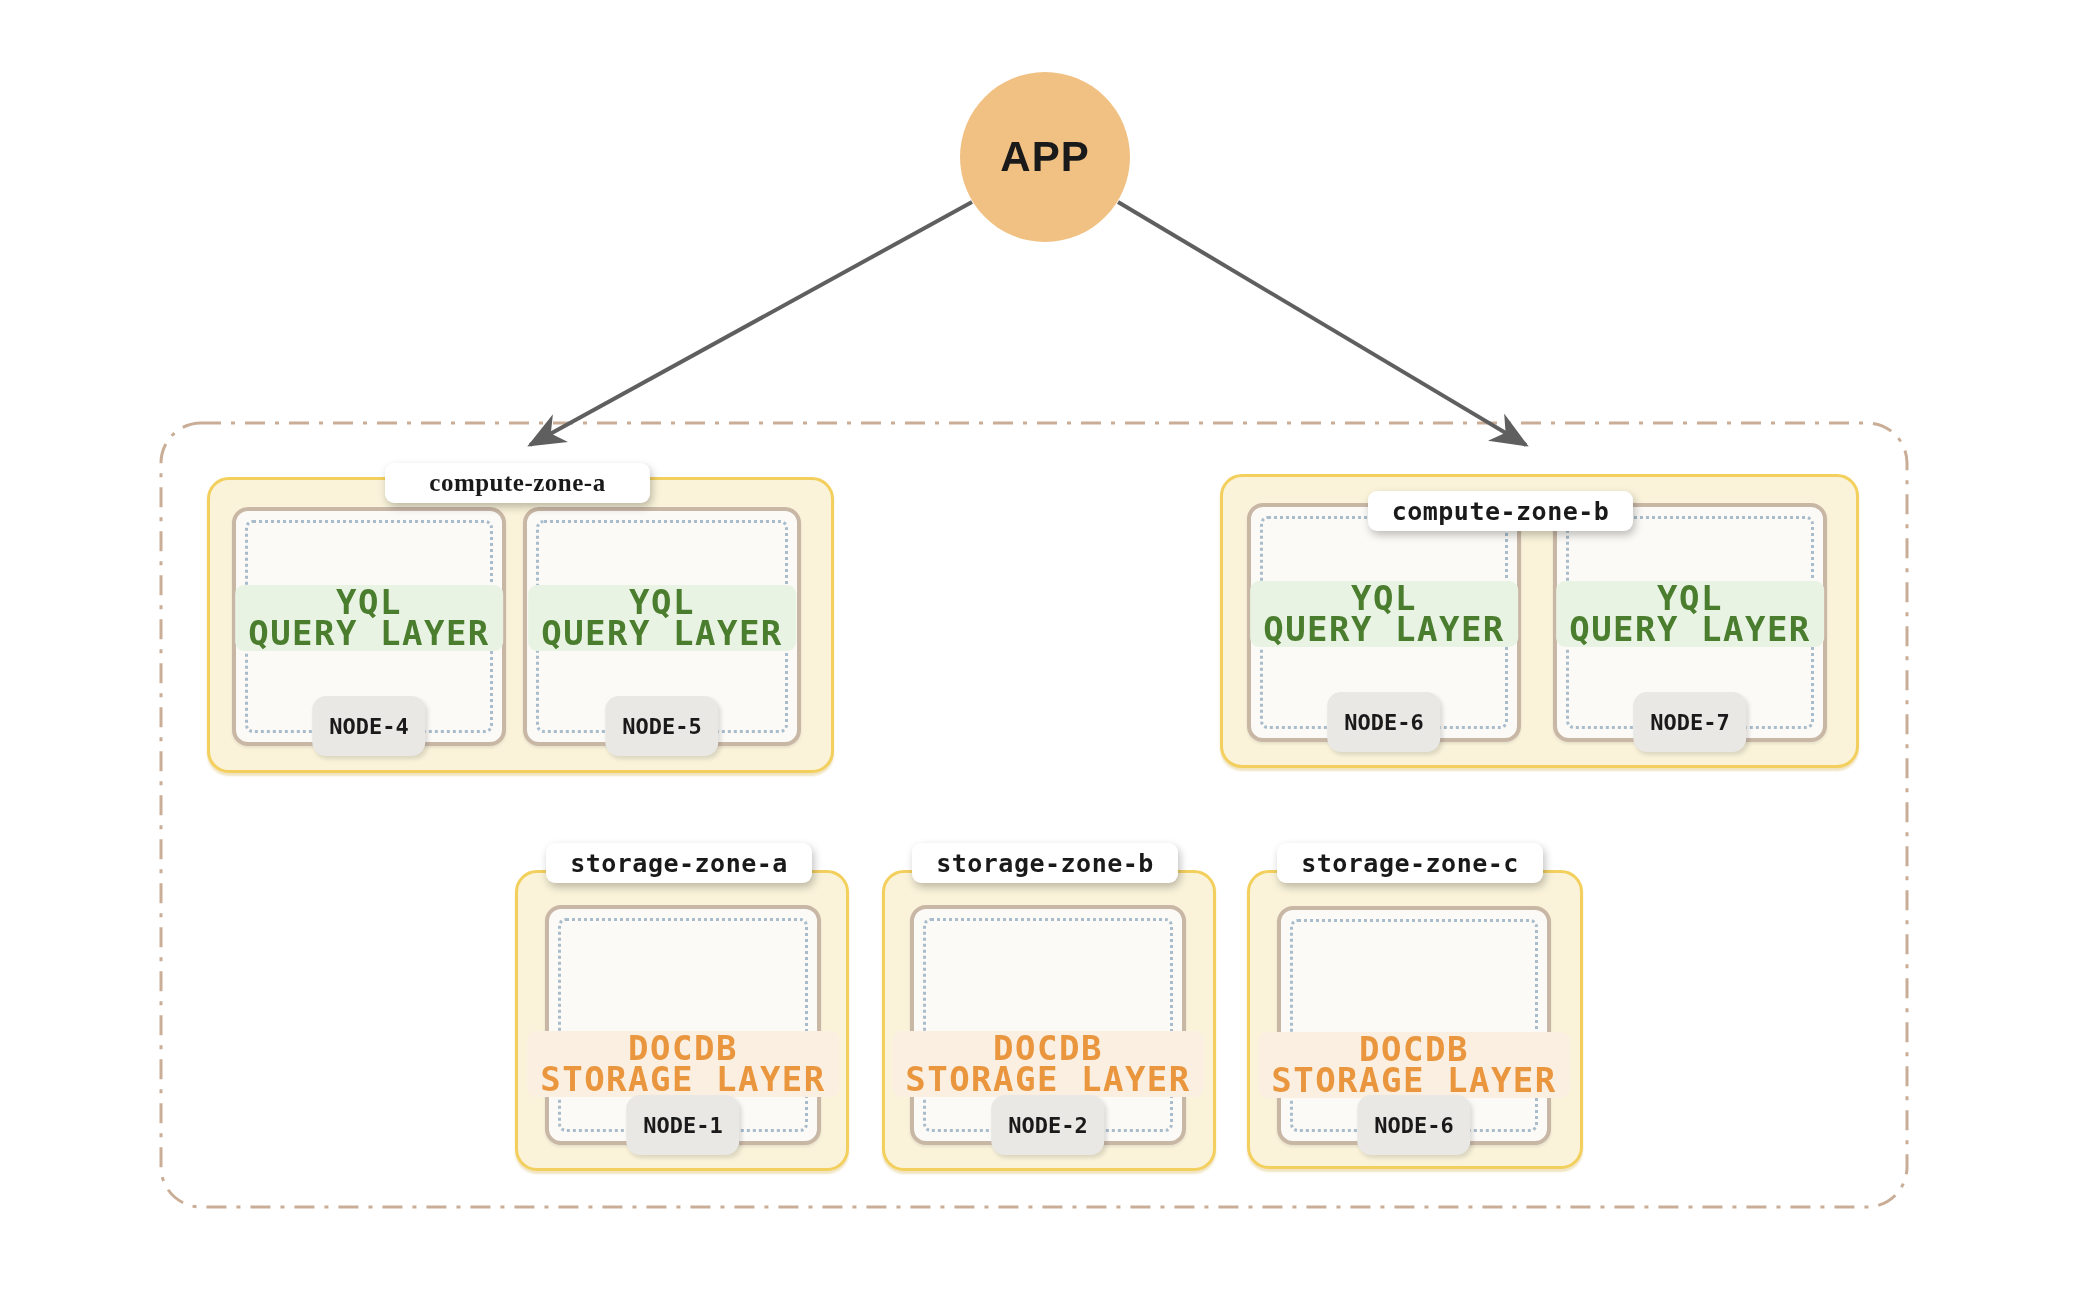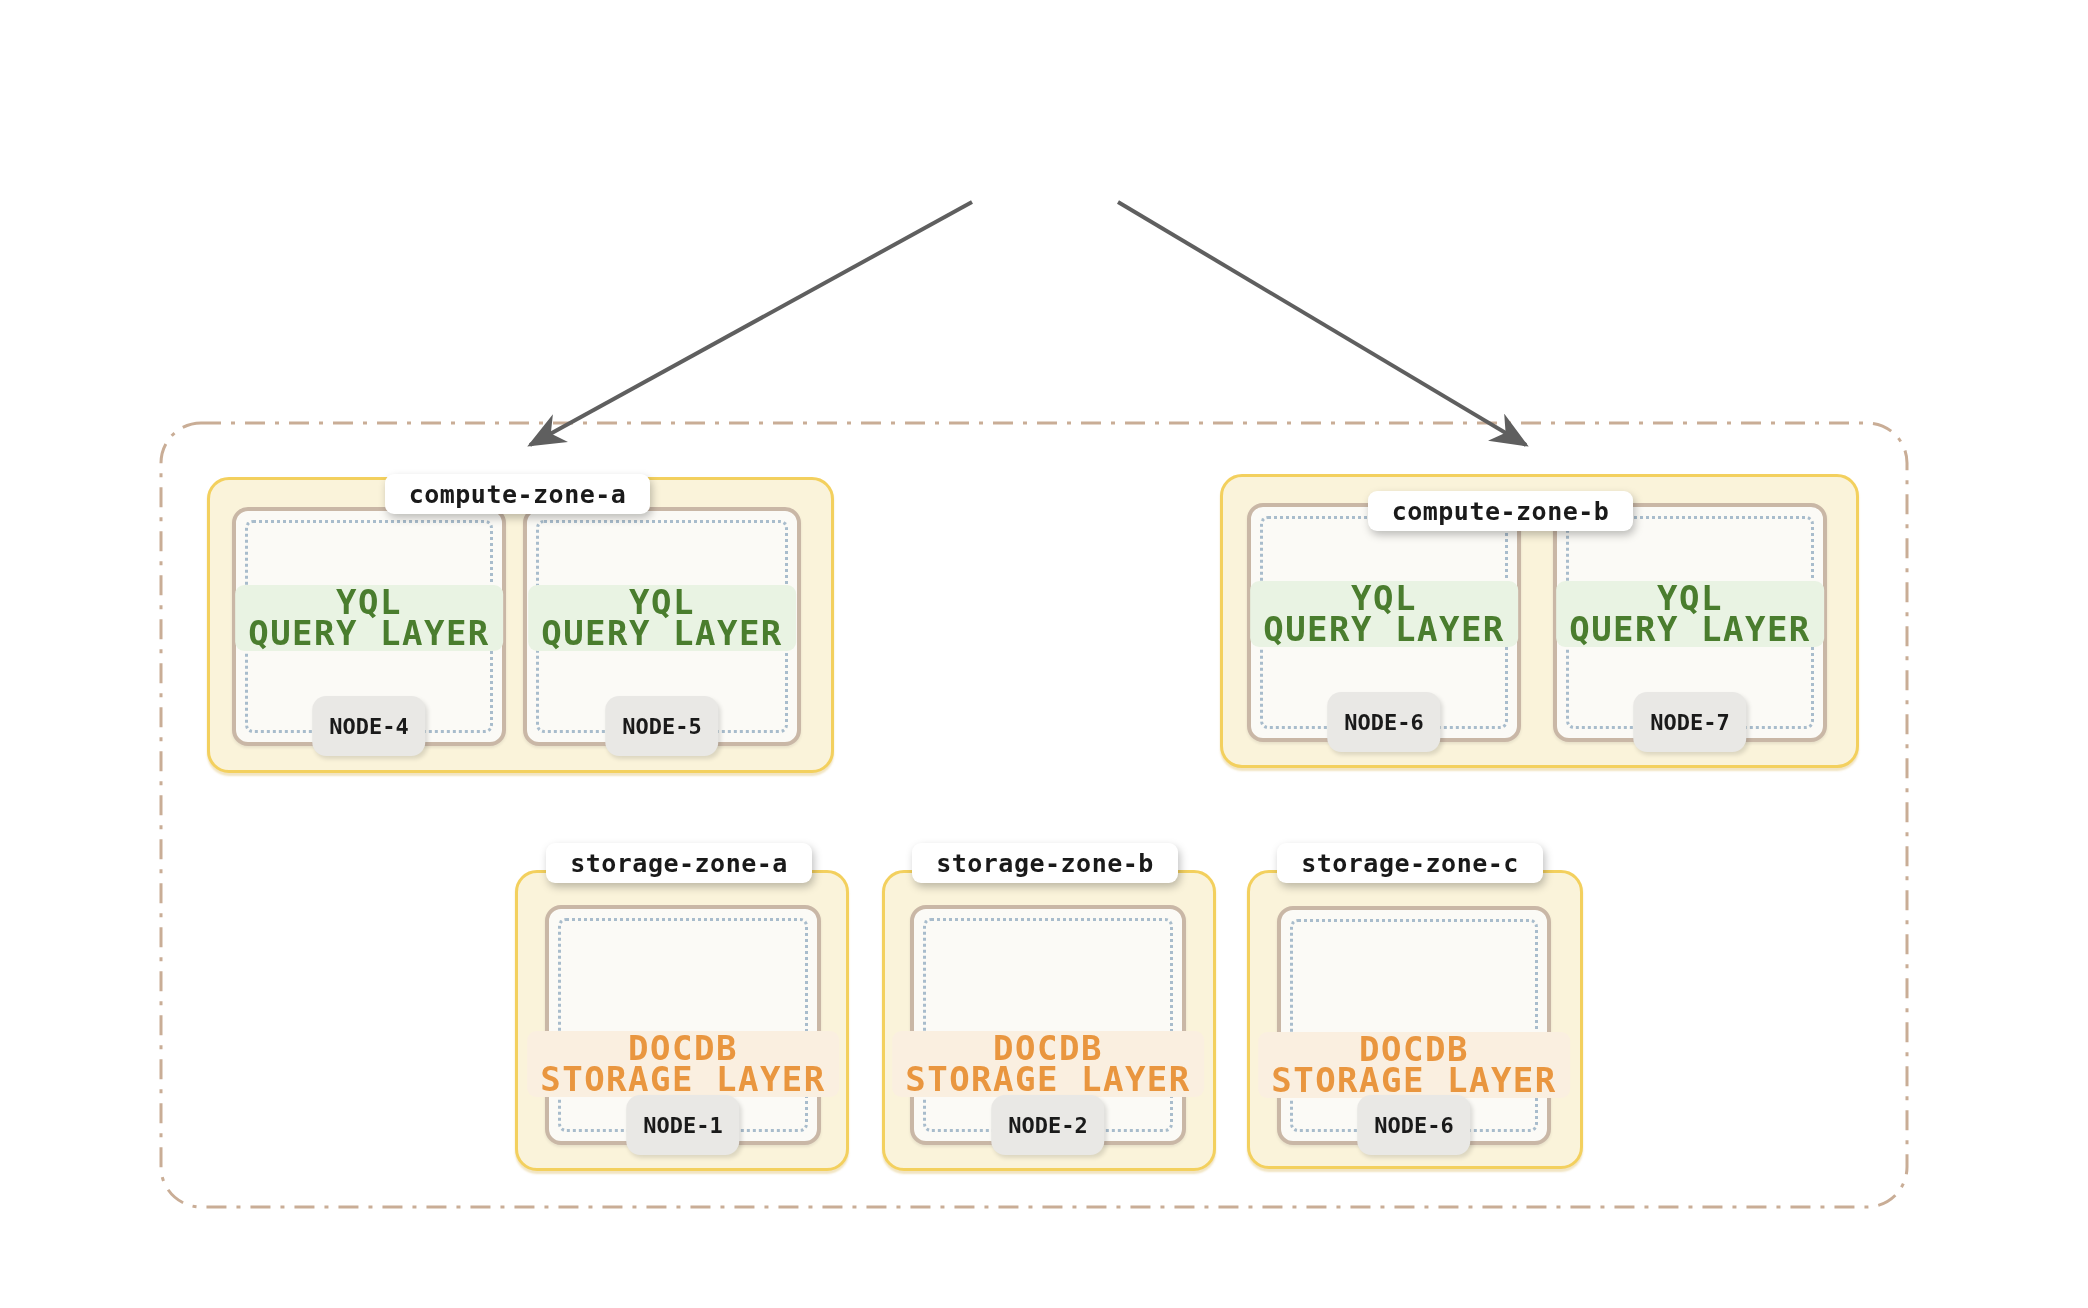--- a/index.html
+++ b/index.html
@@ -55,21 +55,21 @@
   .zone.storage-b{left:882px;top:870px;width:328px;height:295px;}
   .zone.storage-c{left:1247px;top:870px;width:330px;height:293px;}
 
   .zone-label{
     position:absolute;z-index:4;height:40px;
     background:#ffffff;border-radius:9px;
     box-shadow:2px 4px 9px rgba(0,0,0,0.25);
     display:flex;align-items:center;justify-content:center;
     font-weight:700;font-size:25px;letter-spacing:0.5px;color:var(--text);
   }
-  .zone-label.compute-a{left:385px;top:474px;width:265px;}
+  .zone-label.compute-a{left:385px;top:463px;width:265px;font-family:Liberation Serif, serif;}
   .zone-label.compute-b{left:1368px;top:455px;width:265px;margin-top:36px;}
   .zone-label.storage-a{left:546px;top:843px;width:266px;}
   .zone-label.storage-b{left:912px;top:843px;width:266px;}
   .zone-label.storage-c{left:1277px;top:843px;width:266px;}
 
   .node{
     position:absolute;z-index:3;
     background:var(--node-fill);
     border:4px solid var(--node-border);
     border-radius:16px;
@@ -118,20 +118,23 @@
     <defs>
       <marker id="ah" viewBox="0 0 12 10" markerWidth="38" markerHeight="32" refX="11" refY="5" orient="auto" markerUnits="userSpaceOnUse">
         <path class="arrow-head" d="M0,0 L12,5 L0,10 L3.5,5 Z"></path>
       </marker>
     </defs>
     <rect class="cluster-rect" x="161" y="423" width="1746" height="784" rx="40"></rect>
     <line class="arrow-line" x1="972" y1="202" x2="530" y2="445" marker-end="url(#ah)"></line>
     <line class="arrow-line" x1="1118" y1="202" x2="1526" y2="445" marker-end="url(#ah)"></line>
   </svg>
 
+  <div class="app-circle">
+    <span>APP</span>
+  </div>
 
   <div class="zone compute-a"></div>
   <div class="zone-label compute-a">compute-zone-a</div>
 
   <div class="node n4">
     <div class="dotted"></div>
     <div class="layer-chip green">
       <div>YQL</div>
       <div>QUERY LAYER</div>
     </div>

